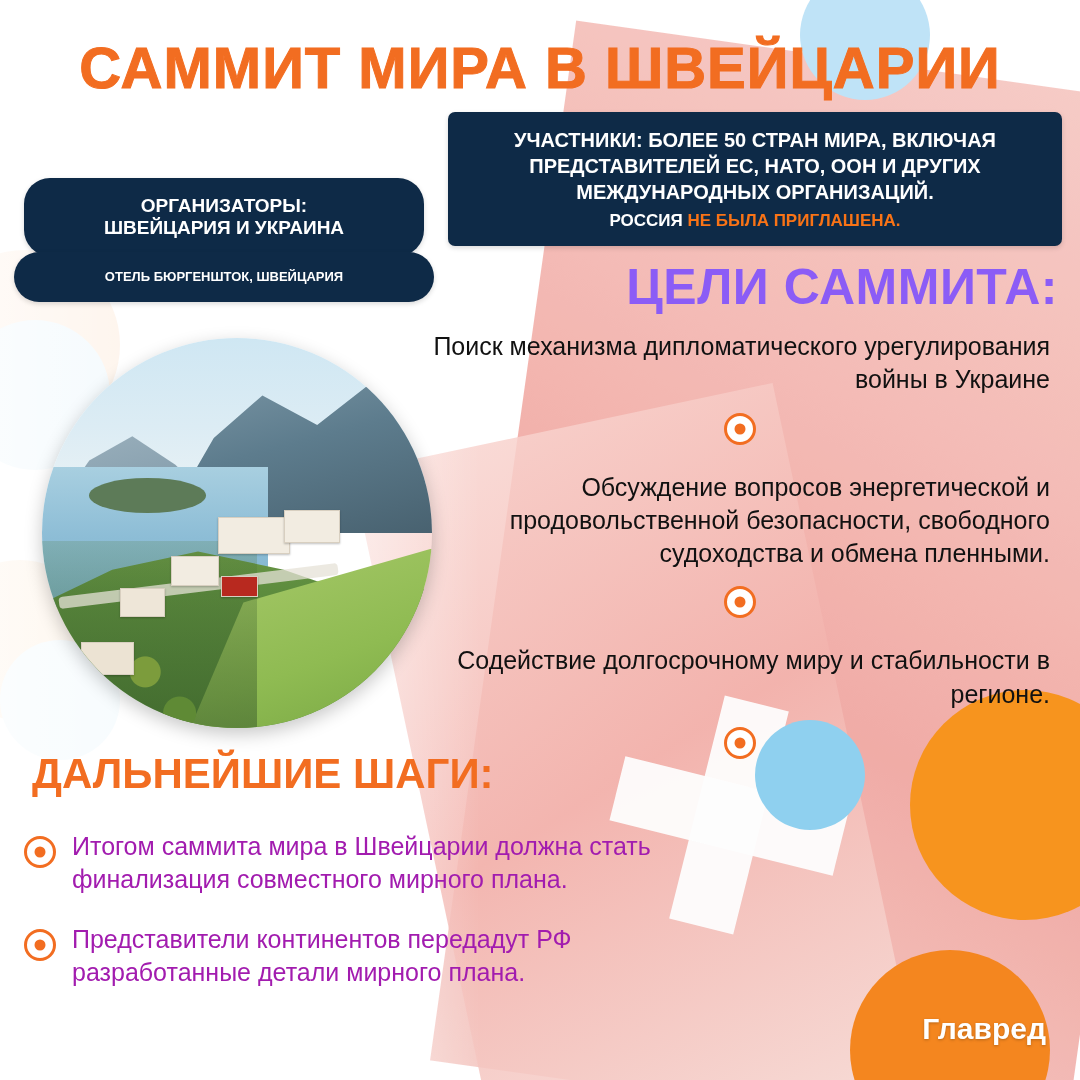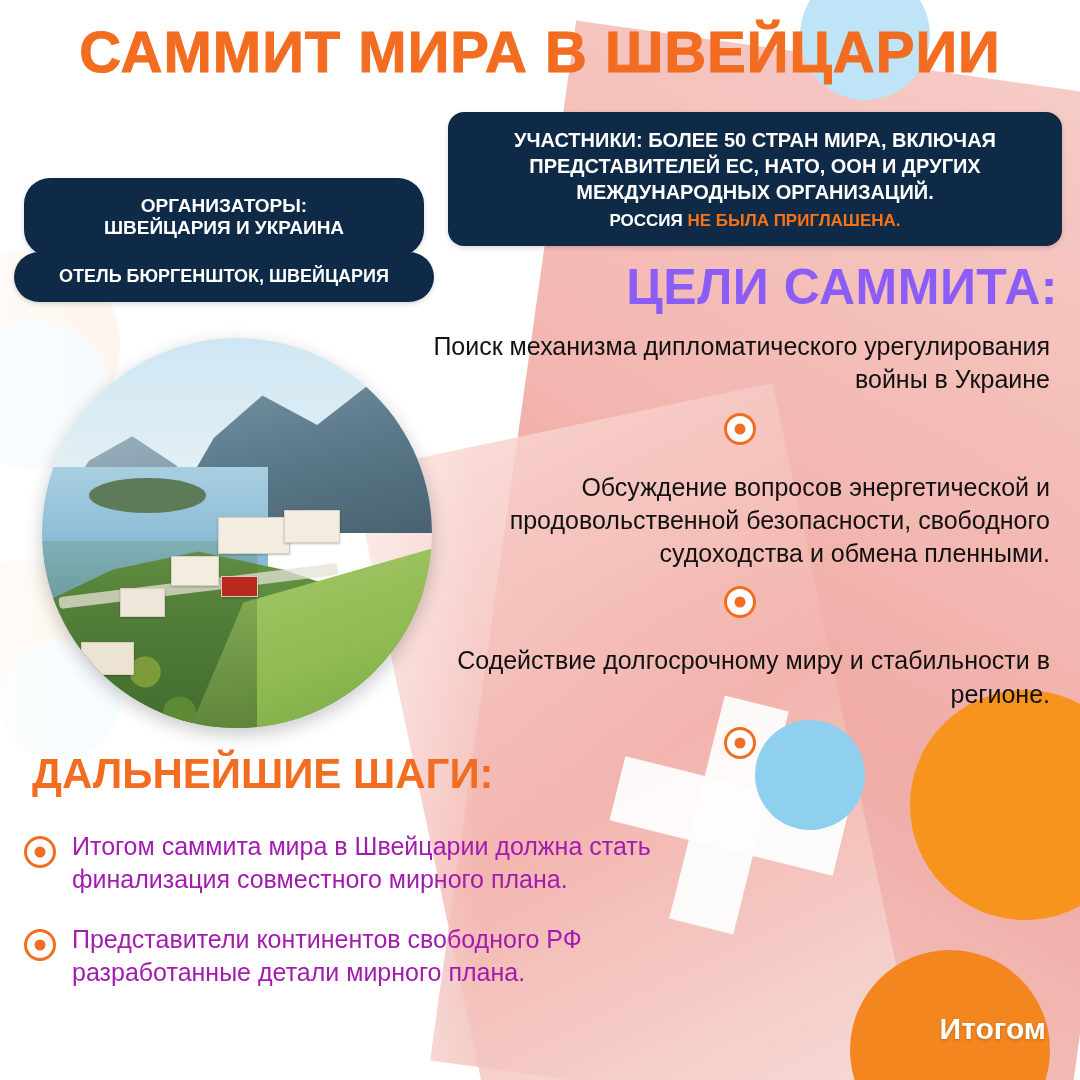--- a/index.html
+++ b/index.html
@@ -133,21 +133,21 @@
     width: 480px;
     height: 1080px;
     background: linear-gradient(90deg, rgba(255,255,255,.96) 0%, rgba(255,255,255,.88) 55%, rgba(255,255,255,0) 100%);
   }
 
   
   .headline {
     position: absolute;
     left: 0;
     right: 0;
-    top: 18px;
+    top: 34px;
     text-align: center;
     font-size: 58px;
     font-weight: bold;
     letter-spacing: 1px;
     color: #f26d21;
     text-transform: uppercase;
     -webkit-text-stroke: 1px #f26d21;
   }
 
   
@@ -178,28 +178,28 @@
     width: 400px;
     height: 78px;
     font-size: 19px;
     flex-direction: column;
   }
   #chip-hotel {
     left: 14px;
     top: 252px;
     width: 420px;
     height: 50px;
-    font-size: 18px;
+    font-size: 13px;
   }
   #chip-part {
     left: 448px;
     top: 112px;
     width: 614px;
     height: 134px;
-    border-radius: 16px;
+    border-radius: 7px;
     flex-direction: column;
     font-size: 20px;
     padding: 6px 16px;
     box-sizing: border-box;
   }
   #chip-part .part-main {
     line-height: 1.3;
   }
   #chip-part .part-note {
     margin-top: 6px;
@@ -476,19 +476,19 @@
   </div>
 
   <div class="steps-title">ДАЛЬНЕЙШИЕ ШАГИ:</div>
   <div class="steps-list">
     <div class="step">
       <div class="bullet"></div>
       <div class="step-text">Итогом саммита мира в Швейцарии должна стать финализация совместного мирного плана.</div>
     </div>
     <div class="step">
       <div class="bullet"></div>
-      <div class="step-text">Представители континентов свободного РФ разработанные детали мирного плана.</div>
-    </div>
-  </div>
-
-  <div class="logo">Итогом</div>
+      <div class="step-text">Представители континентов передадут РФ разработанные детали мирного плана.</div>
+    </div>
+  </div>
+
+  <div class="logo">Главред</div>
 
 </div>
 
 </body></html>

